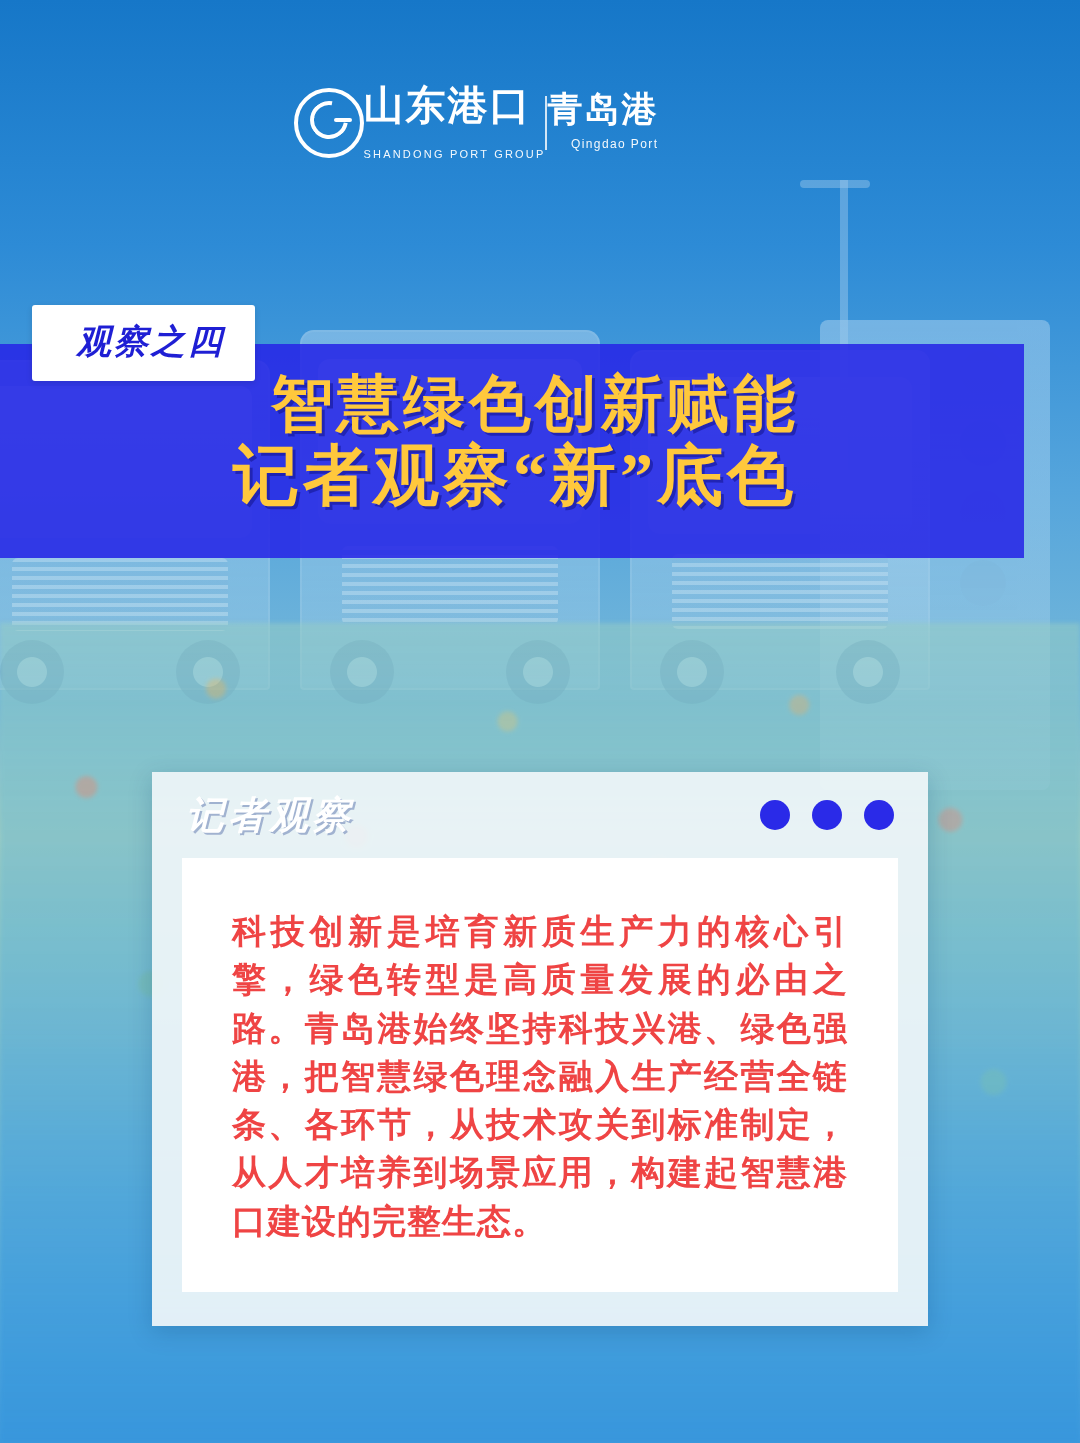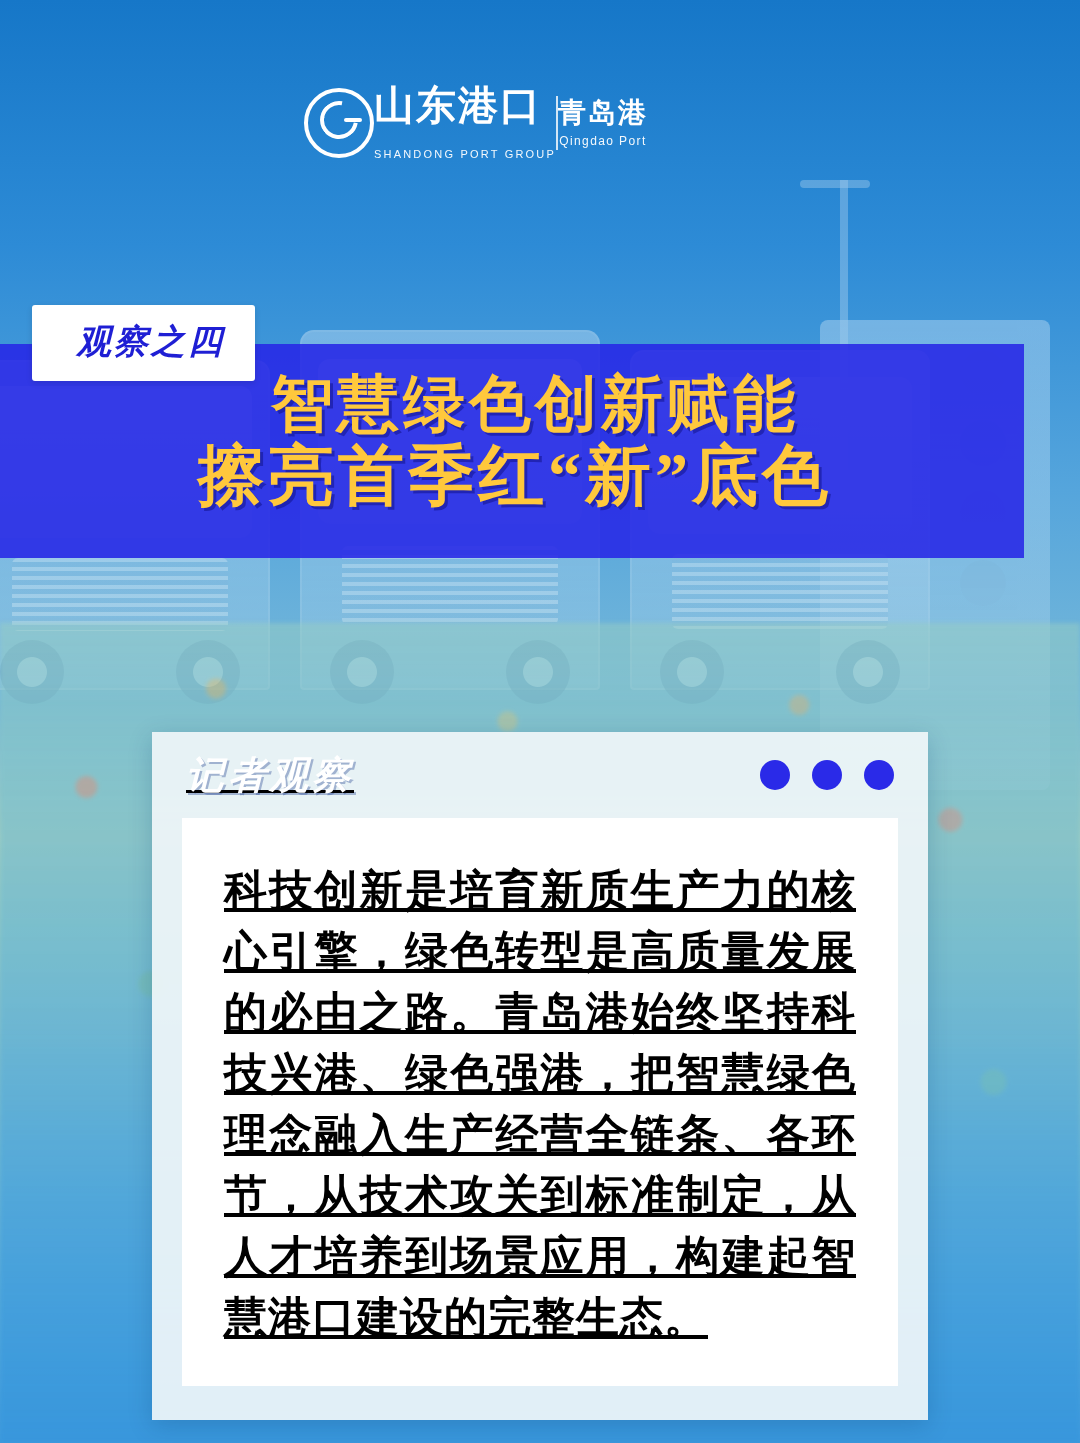--- a/index.html
+++ b/index.html
@@ -136,33 +136,33 @@
     color: #ffffff;
     letter-spacing: 2.2px;
     margin-top: 22px;
     opacity: .95;
   }
   .logo-divider {
     width: 2px; height: 54px;
     background: rgba(255,255,255,.8);
   }
   .logo-sub-cn {
-    font-family: Liberation Serif, serif;
-    font-weight: bold;
-    font-size: 28px;
+    font-family: Liberation Mono, monospace;
+    font-weight: bold;
+    font-size: 35px;
     color: #ffffff;
     letter-spacing: 2px;
     line-height: 1;
   }
   .logo-sub-en {
     font-size: 12px;
     color: #ffffff;
     letter-spacing: 1.4px;
     margin-top: 7px;
-    text-align: center;
+    text-align: right;
     opacity: .95;
   }
 
   
   .band {
     position: absolute;
     left: 0; top: 344px;
     width: 1024px; height: 214px;
     background: #2727e6;
     opacity: .88;
@@ -195,25 +195,24 @@
     color: #ffc83c;
     letter-spacing: 4px;
     text-shadow: 3px 3px 0 rgba(10,10,120,.45);
   }
   .headline .l1 { font-size: 62px; line-height: 1.12; margin-left: 40px; }
   .headline .l2 { font-size: 66px; line-height: 1.12; }
 
   
   .card {
     position: absolute;
-    left: 152px; top: 732px;
+    left: 152px; top: 772px;
     width: 776px;
     background: rgba(240,246,249,.92);
     box-shadow: 0 6px 22px rgba(10,60,110,.22);
-    text-decoration: underline;
   }
   .card-head {
     height: 86px;
     display: flex;
     align-items: center;
     justify-content: space-between;
     padding: 0 34px;
     box-sizing: border-box;
   }
   .card-head .title {
@@ -231,26 +230,26 @@
     width: 30px; height: 30px;
     border-radius: 50%;
     background: #2a2ae8;
   }
   .card-body {
     margin: 0 30px 34px 30px;
     background: #ffffff;
     padding: 34px 34px 30px 34px;
   }
   .card-body p {
-    margin: 8px;
-    font-family: "Liberation Serif", serif;
-    font-weight: bold;
-    font-size: 43px;
+    margin: 16px;
+    font-family: "Liberation Serif", serif;
+    font-weight: bold;
+    font-size: 34px;
     line-height: 1.42;
-    color: #000000;
+    color: #ef4444;
     letter-spacing: 1px;
     text-align: justify;
   }
 </style>
 </head>
 <body>
 
 <div class="poster">
 
   <div class="bg-sky"></div>
@@ -300,21 +299,21 @@
       <div class="logo-sub-en">Qingdao Port</div>
     </div>
   </div>
 
   <div class="band"></div>
   <div class="tag">
     <span>观察之四</span>
   </div>
   <div class="headline">
     <div class="l1">智慧绿色创新赋能</div>
-    <div class="l2">擦亮首季红“新”底色</div>
+    <div class="l2">记者观察“新”底色</div>
   </div>
 
   <div class="card">
     <div class="card-head">
       <div class="title">记者观察</div>
       <div class="dots">
         <i></i>
         <i></i>
         <i></i>
       </div>

